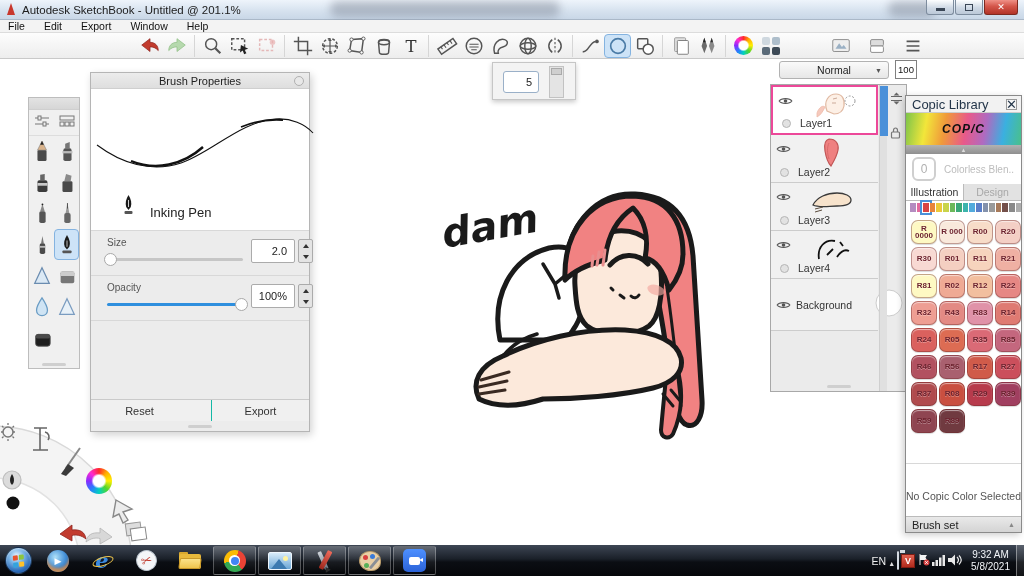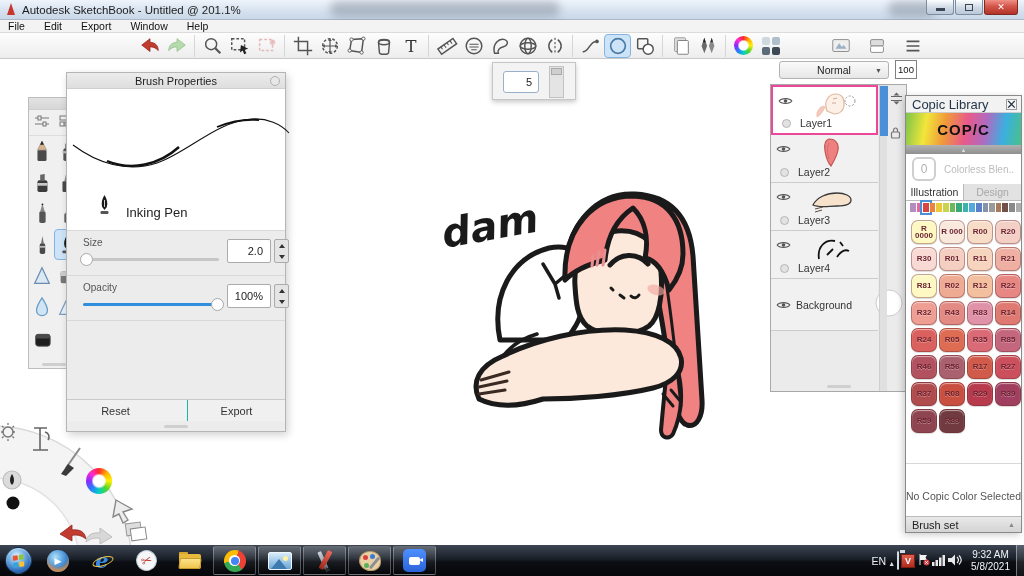--- a/index.html
+++ b/index.html
@@ -68,21 +68,21 @@
     border:1px solid #bdbdbd; z-index:2; }
   #bp-h { height:12px; background:linear-gradient(#e3e3e3,#d6d6d6); border-bottom:1px solid #cfcfcf; }
   #bp-icons { height:26px; display:flex; align-items:center; justify-content:space-around; border-bottom:1px solid #ddd; }
   #bp-grid { display:grid; grid-template-columns:25px 25px; justify-content:center; }
   .bslot { height:31px; display:flex; align-items:center; justify-content:center; }
   .bslot.bsel { background:#cde3f7; border:1px solid #84b3e0; border-radius:4px; }
   #brushpal .grip { position:absolute; bottom:2px; left:50%; transform:translateX(-50%); }
   .grip { height:3px; width:24px; background:#cfcfcf; border-radius:2px; }
 
   
-  #brushprops { position:absolute; left:66px; top:72px; width:220px; height:360px; background:#ececec;
+  #brushprops { position:absolute; left:90px; top:72px; width:220px; height:360px; background:#ececec;
     border:1px solid #b5b5b5; box-shadow:2px 3px 8px rgba(0,0,0,.18); z-index:3; }
   .bp-head { height:16px; background:linear-gradient(#ececec,#dedede); border-bottom:1px solid #cfcfcf;
     display:flex; align-items:center; justify-content:center; position:relative; }
   .bp-title { font-size:11px; color:#222; }
   .bp-gear { position:absolute; right:5px; top:3px; width:10px; height:10px; border-radius:50%;
     border:1.5px solid #b0b0b0; background:#e8e8e8; }
   .bp-preview { height:142px; background:#fff; border-bottom:1px solid #d8d8d8; position:relative; }
   .bp-brushrow { position:absolute; left:30px; bottom:10px; display:flex; align-items:flex-end; gap:14px; }
   .bp-brushname { font-size:13px; color:#222; }
   .bp-row { height:45px; position:relative; border-bottom:1px solid #d8d8d8; background:#ececec; }
@@ -126,21 +126,21 @@
   
   #copic { position:absolute; left:905px; top:95px; width:117px; height:438px; background:#fff;
     border:1px solid #8a8a8a; box-shadow:-2px 2px 7px rgba(0,0,0,.2); z-index:4; }
   #cp-title { height:17px; background:#f2f2f2; border-bottom:1px solid #ccc; display:flex; align-items:center;
     padding:0 4px 0 6px; }
   #cp-title span { font-size:13px; color:#24364a; }
   #cp-close { margin-left:auto; width:11px; height:11px; border:1px solid #999; background:#f6f6f6;
     font-size:7px; color:#555; display:flex; align-items:center; justify-content:center; }
   #cp-logo { height:32px; background:linear-gradient(100deg,#7cc44a,#f2e63a 18%,#f09a3a 34%,#e85a8a 52%,#b06ac0 68%,#3ab0e0 84%,#4ac08a);
     display:flex; align-items:center; justify-content:center; }
-  #cp-logo span { font-size:15px; font-weight:bold; color:#111; letter-spacing:1px; }
+  #cp-logo span { font-size:12px; font-weight:bold; font-style:italic; color:#111; letter-spacing:1px; }
   #cp-collapse { height:9px; background:linear-gradient(#b2b2b2,#8f8f8f); display:flex; align-items:center; justify-content:center;
     color:#dcdcdc; font-size:6px; }
   #cp-blender { height:30px; background:#fff; display:flex; align-items:center; padding-left:6px; gap:8px; }
   #cp-bbox { width:24px; height:24px; border:2px solid #cfcfcf; border-radius:6px; font-size:12px; color:#b0b0b0;
     display:flex; align-items:center; justify-content:center; }
   #cp-bname { font-size:10px; color:#bcbcbc; }
   #cp-tabs { height:17px; display:flex; border-bottom:1px solid #bbb; }
   .cp-tab { flex:1; display:flex; align-items:center; justify-content:center; font-size:10.5px; }
   .cp-tab.active { background:#fff; color:#333; border-right:1px solid #bbb; }
   .cp-tab.inactive { background:#e2e2e2; color:#a8a8a8; }

